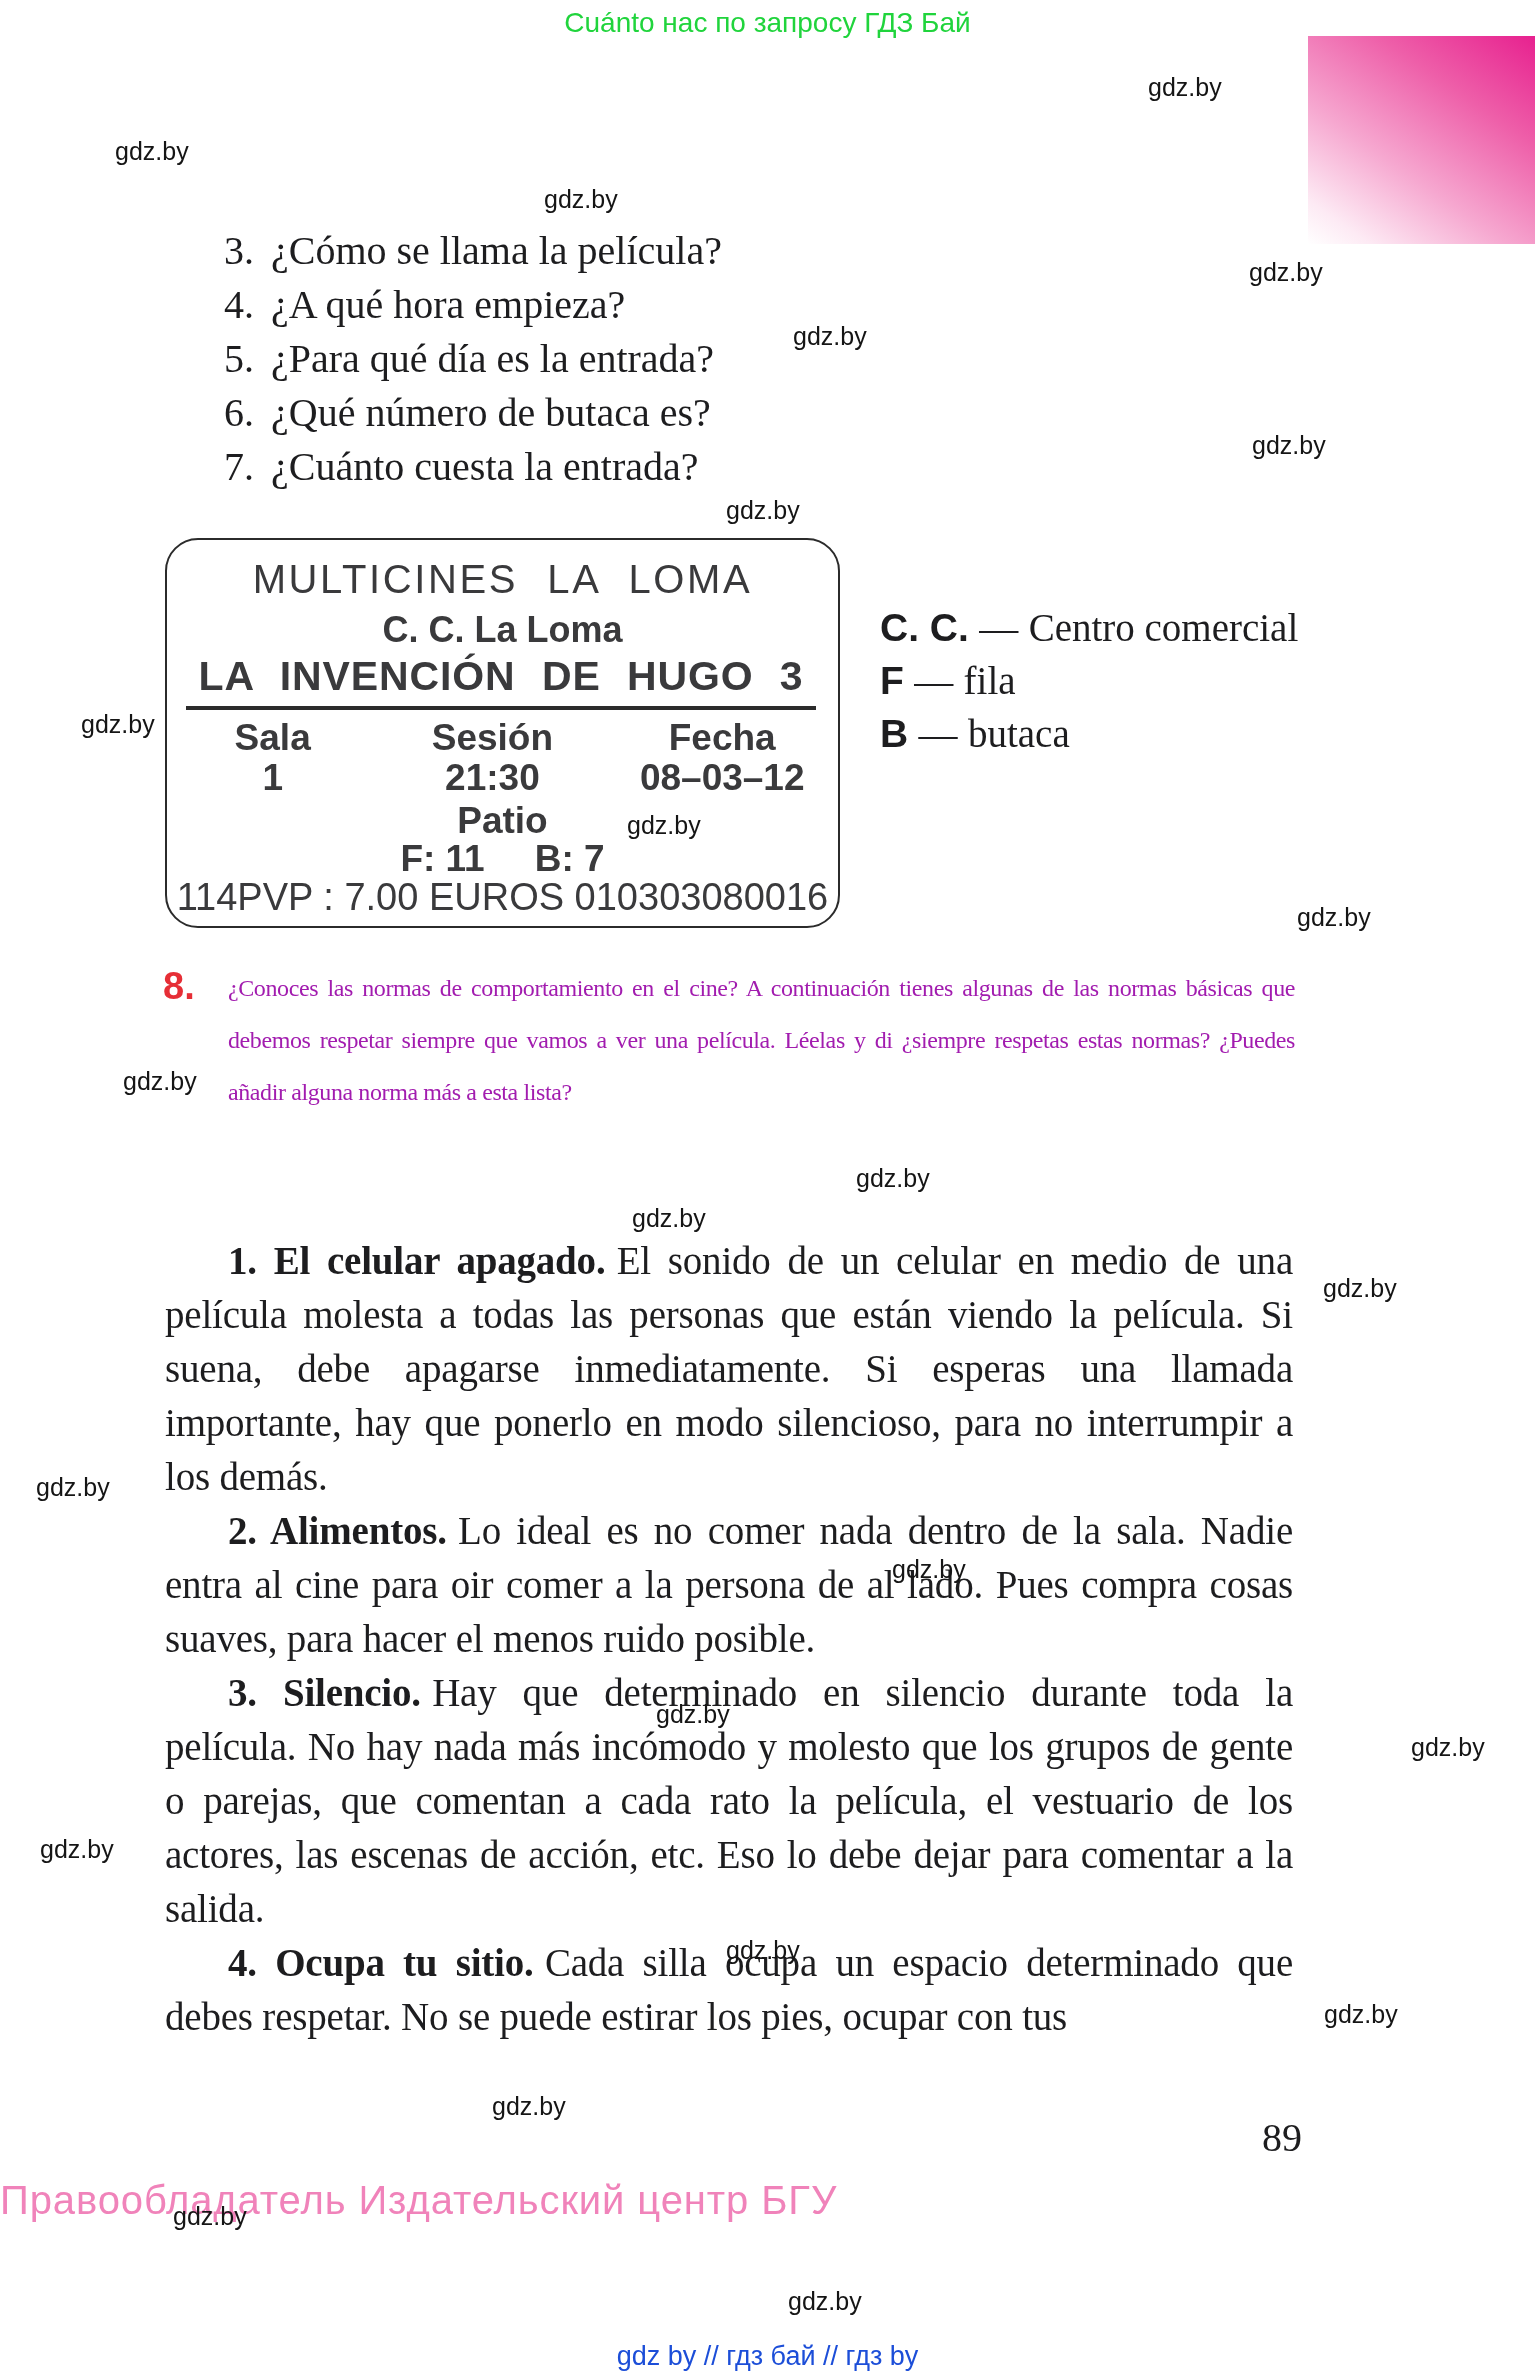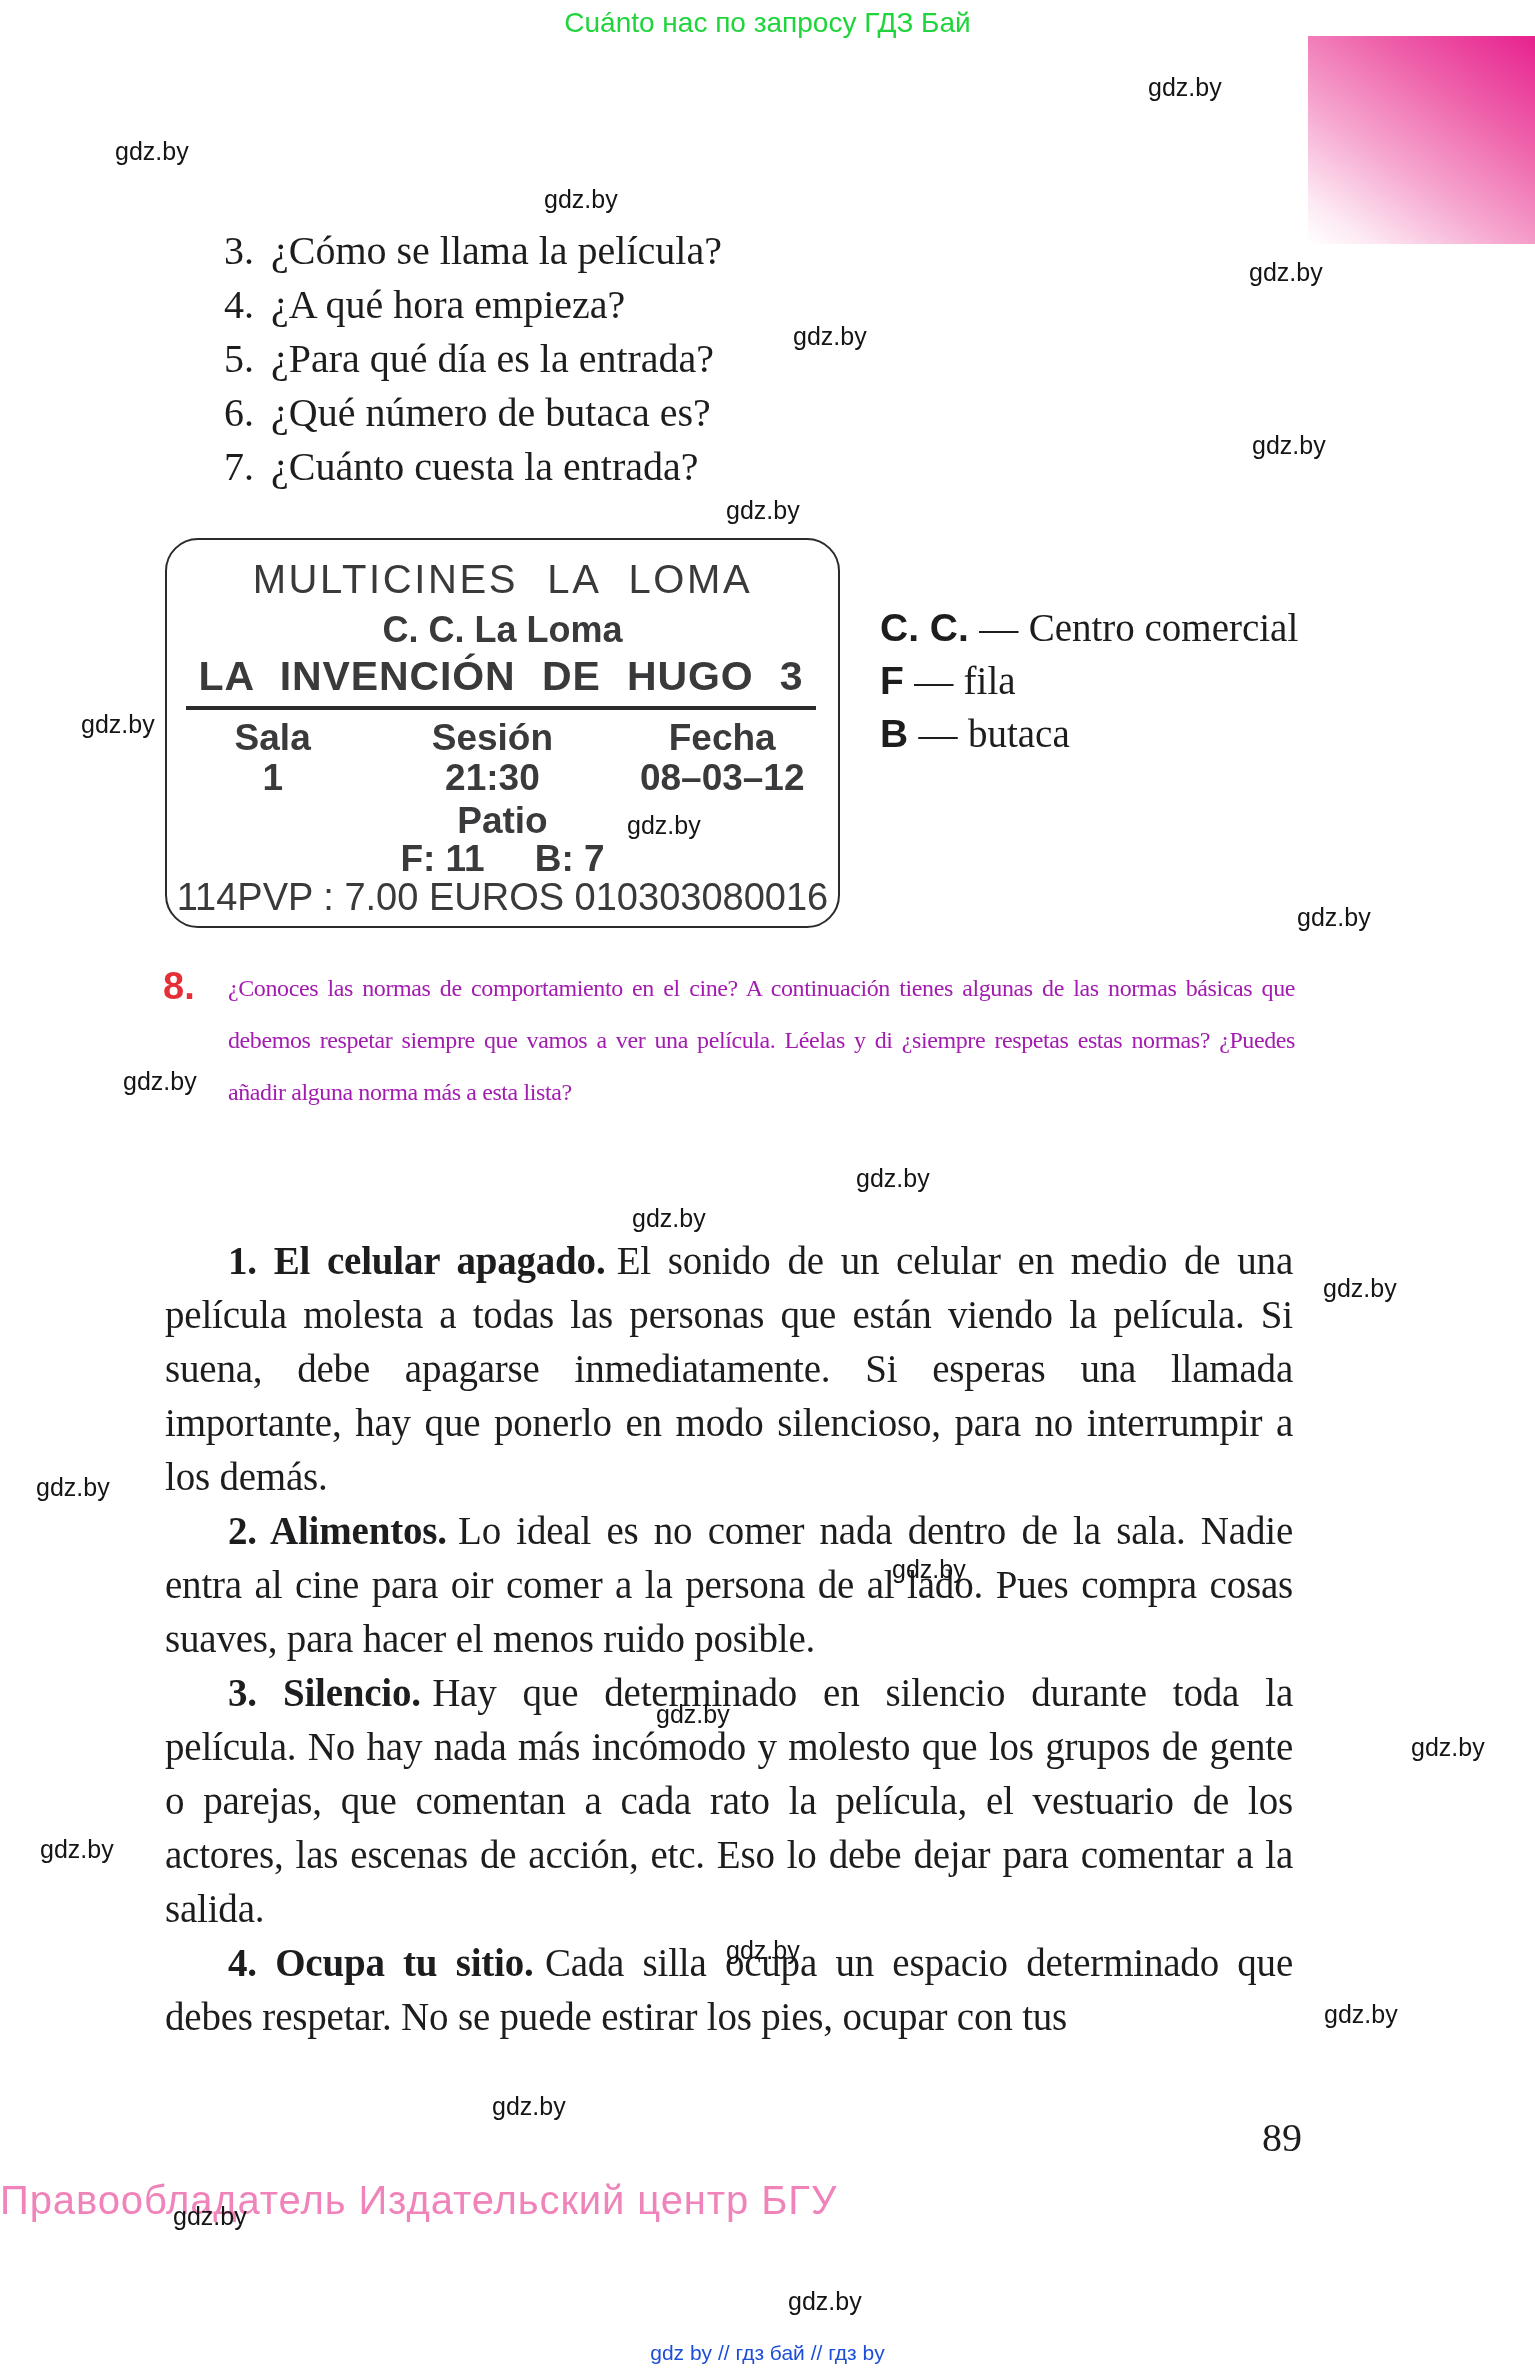--- a/index.html
+++ b/index.html
@@ -59,21 +59,21 @@
   .rules{position:absolute;left:165px;top:1234px;width:1128px;font-size:39px;
          line-height:54px;text-align:justify;letter-spacing:-0.2px;}
   .rules p{margin:0;text-indent:63px;}
   .rules b{margin-right:11.3px;}
 
   
   .pagenum{position:absolute;left:1262px;top:2114px;font-size:40px;}
   .pub{position:absolute;left:0;right:0;top:2178px;text-align:left;
        font-family:"Liberation Sans",sans-serif;font-size:40px;letter-spacing:0.9px;color:#f083ba;}
   .links{position:absolute;left:0;right:0;top:2341px;text-align:center;
-         font-family:"Liberation Sans",sans-serif;font-size:21px;color:#1c4ed8;}
+         font-family:"Liberation Sans",sans-serif;font-size:27px;color:#1c4ed8;}
 </style>
 </head>
 <body>
 
 <div class="page" id="page">
 
   <div class="banner">Cuánto нас по запросу ГДЗ Бай</div>
 
   <div class="pinkbox"></div>
 

